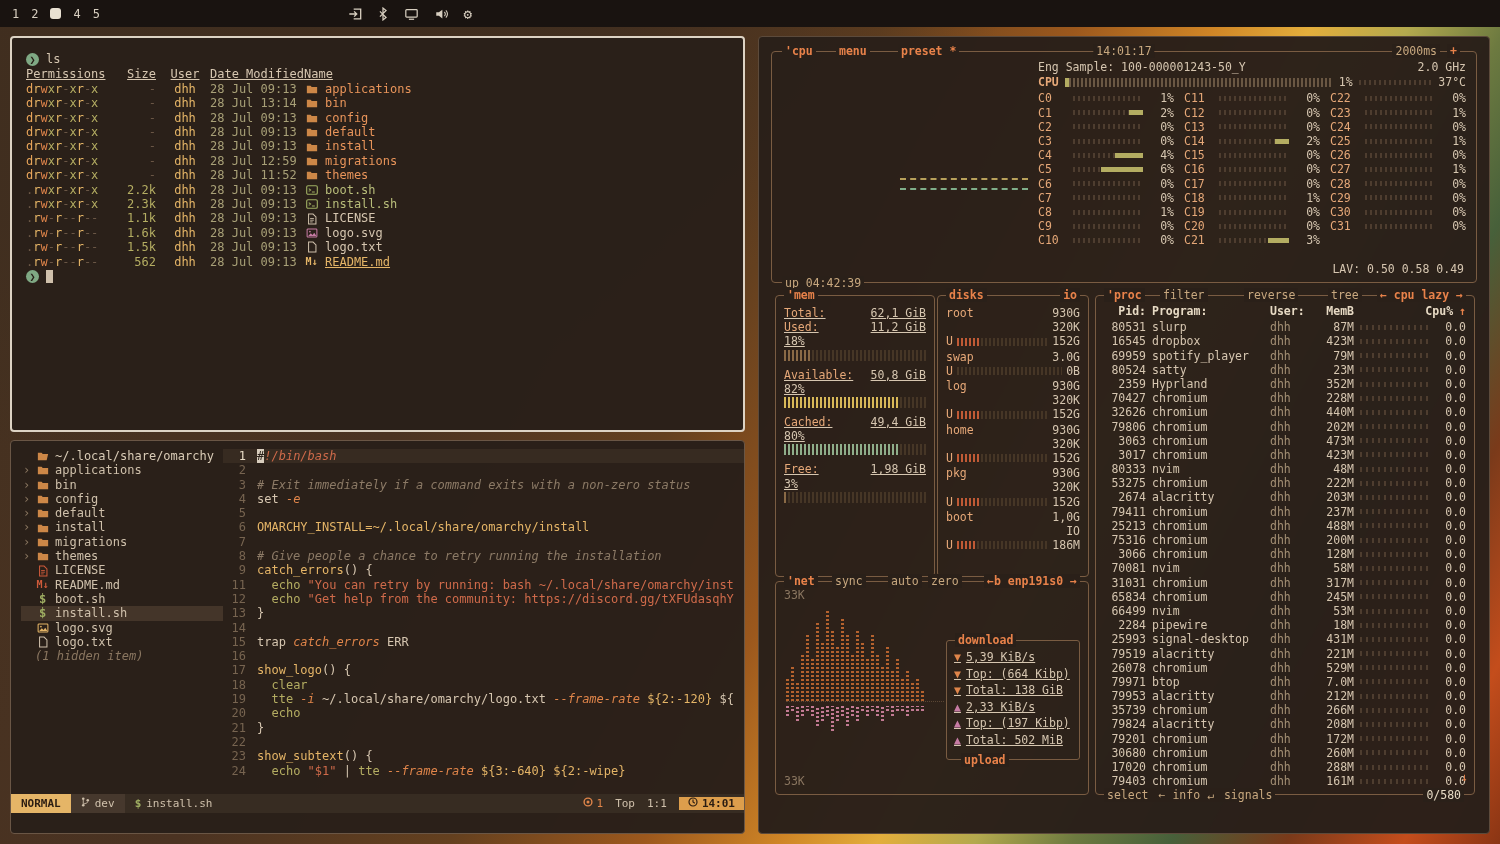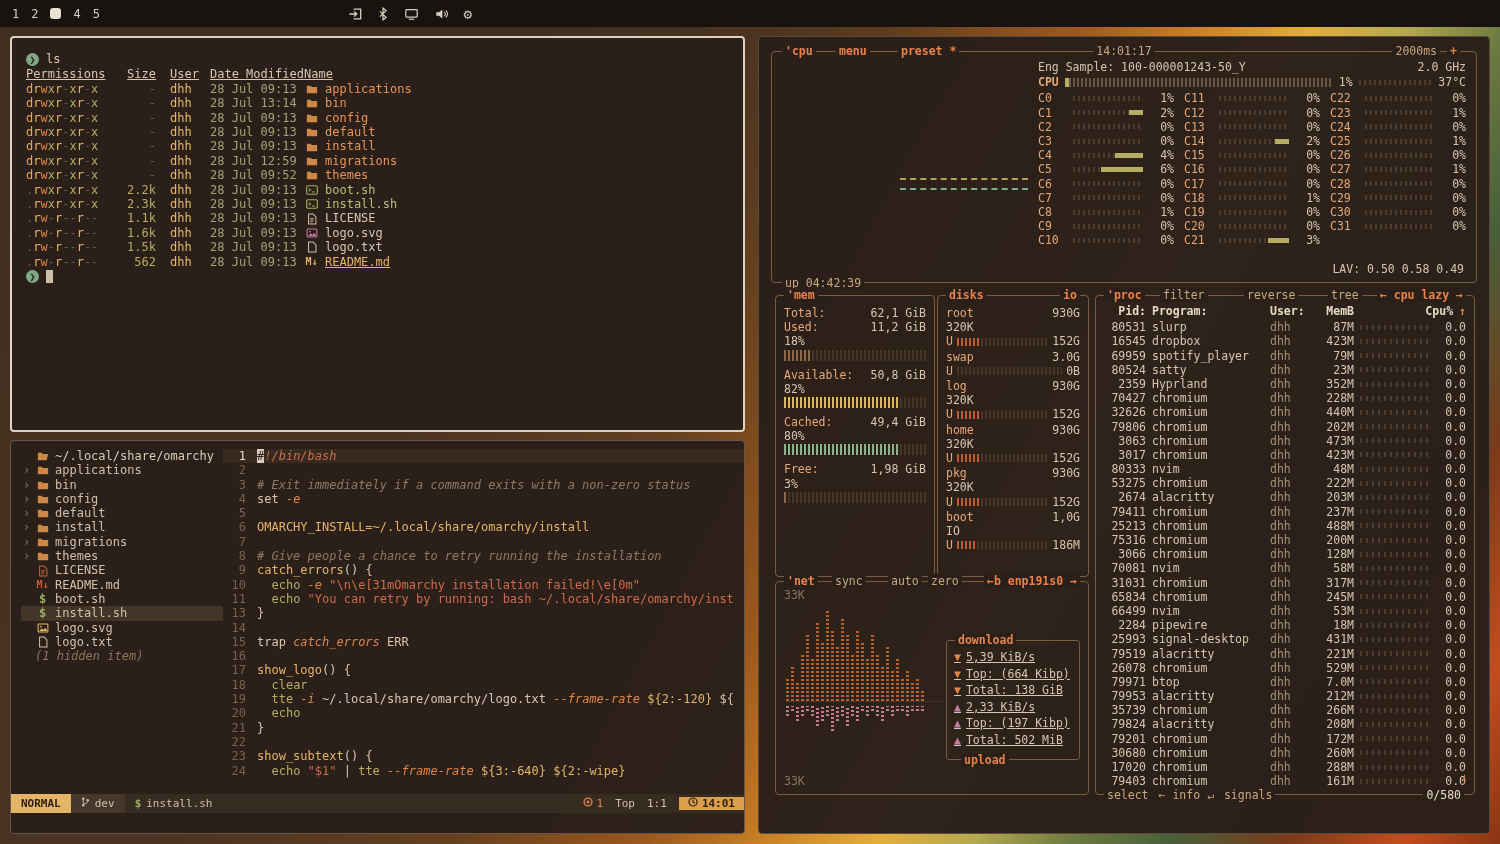--- a/index.html
+++ b/index.html
@@ -27,21 +27,21 @@
   .win-nvim { left:10px;  top:440px; width:735px; height:394px; border:1px solid #6a5645; }
   .win-btop { left:758px; top:36px;  width:732px; height:798px; border:1px solid #5c4a3b; }
   
   .term { padding:14px 14px; font-size:12px; line-height:14.4px; white-space:nowrap; }
   .promptline { display:flex; align-items:center; gap:7px; }
   .pbadge { width:13px; height:13px; border-radius:50%; background:#7fa984; color:#241b14; font-size:10px; line-height:13px; text-align:center; font-weight:bold; flex:0 0 13px; }
   .cursorblock { display:inline-block; width:7px; height:13px; background:#cfc0ab; }
   .ls-head,.ls-row { display:flex; align-items:center; }
   .ls-head { margin-top:1px; }
   .ls-head span { text-decoration:underline; color:#d6c6b0; }
-  .lc0 { width:86px; } .lc1 { width:44px; text-align:right; } .lc2 { width:44px; padding-left:14px; } .lc3 { width:104px; padding-left:10px; } .lc4 { flex:1; display:flex; align-items:center; gap:6px; }
+  .lc0 { width:86px; } .lc1 { width:44px; text-align:right; } .lc2 { width:44px; padding-left:14px;text-align:center; } .lc3 { width:104px; padding-left:10px; } .lc4 { flex:1; display:flex; align-items:center; gap:6px; }
   .ls-head .lc1 { text-align:right; } .ls-head .lc2,.ls-head .lc3 { text-decoration:underline; }
   .pc-d{color:#e8a55a;} .pc-r{color:#e5b567;} .pc-w{color:#e0854a;} .pc-x{color:#b4ad62;} .pc-m{color:#6a5645;}
   .lc1 { color:#b4ad62; } .lc1.dim { color:#6a5645; }
   .lc2 { color:#e5b567; } .lc3 { color:#a8a077; }
   .ficon { width:15px; display:inline-flex; justify-content:center; align-items:center; flex:0 0 15px; }
   .ficon svg { width:12px; height:12px; }
   .i-dir{color:#cd8747;} .i-sh{color:#9fae62;} .i-file{color:#cfc0ab;} .i-img{color:#c77ba4;} .i-md{color:#e5b567;} .i-red{color:#cf5a3a;} .i-ylw{color:#e5b567;}
   .name-dir .fname{color:#e8945a;} .name-shell .fname{color:#b8bd7a;} .name-file .fname,.name-text .fname,.name-image .fname{color:#d6c6b0;}
   .name-markdown .fname{color:#e5b567; text-decoration:underline;}
   .mdglyph{font-weight:bold; font-size:10px;}
@@ -92,30 +92,30 @@
   .bigmeter span { position:absolute; left:0; top:0; bottom:0; background:#b4ad62; }
   .dotfill { flex:1; height:5px; background:repeating-linear-gradient(90deg,#4e3d2f 0 2px,transparent 2px 5px); }
   .cores { display:grid; grid-template-columns:repeat(3,1fr); grid-template-rows:repeat(11,14.2px); grid-auto-flow:column; column-gap:10px; margin-top:2px; }
   .core { display:flex; align-items:center; gap:5px; }
   .cn { color:#e6a878; width:30px; flex:0 0 30px; }
   .cm { flex:1; height:5px; background:repeating-linear-gradient(90deg,#4e3d2f 0 2px,transparent 2px 5px); display:flex; justify-content:flex-end; }
   .cmf { height:5px; background:#b4ad62; display:block; }
   .cp { width:26px; text-align:right; color:#d6c6b0; }
   .lav { position:absolute; right:12px; bottom:6px; color:#d6c6b0; }
   .mem-box { left:16px; top:258px; width:160px; height:282px; }
-  .mem-inner { padding:10px 8px 0 8px; }
+  .mem-inner { padding:10px 8px 0 8px;text-decoration:underline; }
   .mrow { display:flex; } .mlab { color:#e6a878; } .mv { margin-left:auto; color:#d6c6b0; }
   .mpct { color:#d6c6b0; }
   .meter { height:11px; margin:1px 0 7px 0; background:repeating-linear-gradient(90deg,#463626 0 2px,transparent 2px 4px); position:relative; }
   .meter span { position:absolute; left:0; top:0; bottom:0; }
   .meter.dim span { background:repeating-linear-gradient(90deg,#8a6a46 0 2px,rgba(0,0,0,0) 2px 4px); }
   .meter.yellow span { background:repeating-linear-gradient(90deg,#d8b858 0 2px,rgba(0,0,0,0) 2px 4px); }
   .meter.teal span { background:repeating-linear-gradient(90deg,#8fae8a 0 2px,rgba(0,0,0,0) 2px 4px); }
   .disks-box { left:178px; top:258px; width:152px; height:282px; }
-  .disks-inner { padding:10px 8px 0 8px; }
+  .disks-inner { padding:10px 8px 0 8px;text-align:right; }
   .drow { display:flex; } .dn { color:#e6a878; } .dv { margin-left:auto; color:#d6c6b0; }
   .dio { color:#d6c6b0; }
   .dbar { display:flex; align-items:center; gap:4px; margin-bottom:1px; }
   .du { color:#e6a878; }
   .dmeter { flex:1; height:8px; background:repeating-linear-gradient(90deg,#463626 0 2px,transparent 2px 4px); position:relative; }
   .dmeter span { position:absolute; left:0; top:0; bottom:0; background:repeating-linear-gradient(90deg,#c05a35 0 2px,rgba(0,0,0,0) 2px 4px); }
   .dv2 { color:#d6c6b0; }
   .net-box { left:16px; top:544px; width:314px; height:214px; }
   .net-scale { position:absolute; left:8px; color:#8a7660; }
   .net-scale.top { top:6px; } .net-scale.bottom { bottom:6px; }
@@ -279,21 +279,21 @@
                 <path d="M1 3.1h4.3l1.4 1.6H13v7.3H1z" fill="currentColor"></path>
               </svg>
             </span>
             <span class="fname">migrations</span>
           </span>
         </div>
         <div class="ls-row">
           <span class="lc0"><span class="pc-d">d</span><span class="pc-r">r</span><span class="pc-w">w</span><span class="pc-x">x</span><span class="pc-r">r</span><span class="pc-m">-</span><span class="pc-x">x</span><span class="pc-r">r</span><span class="pc-m">-</span><span class="pc-x">x</span></span>
           <span class="lc1 dim">-</span>
           <span class="lc2">dhh</span>
-          <span class="lc3">28 Jul 09:52</span>
+          <span class="lc3">28 Jul 11:52</span>
           <span class="lc4 name-dir">
             <span class="ficon i-dir">
               <svg viewBox="0 0 14 14">
                 <path d="M1 3.1h4.3l1.4 1.6H13v7.3H1z" fill="currentColor"></path>
               </svg>
             </span>
             <span class="fname">themes</span>
           </span>
         </div>
         <div class="ls-row">
@@ -526,22 +526,22 @@
       <div id="codelines">
           <div class="cl cursorline"><span class="lnum">1</span><span class="ltext"><span class="s-cursor">#</span><span class="s-sheb">!/bin/bash</span></span></div>
           <div class="cl"><span class="lnum">2</span><span class="ltext"> </span></div>
           <div class="cl"><span class="lnum">3</span><span class="ltext"><span class="s-com"># Exit immediately if a command exits with a non-zero status</span></span></div>
           <div class="cl"><span class="lnum">4</span><span class="ltext"><span class="s-pln">set </span><span class="s-flag">-e</span></span></div>
           <div class="cl"><span class="lnum">5</span><span class="ltext"> </span></div>
           <div class="cl"><span class="lnum">6</span><span class="ltext"><span class="s-var">OMARCHY_INSTALL=~/.local/share/omarchy/install</span></span></div>
           <div class="cl"><span class="lnum">7</span><span class="ltext"> </span></div>
           <div class="cl"><span class="lnum">8</span><span class="ltext"><span class="s-com"># Give people a chance to retry running the installation</span></span></div>
           <div class="cl"><span class="lnum">9</span><span class="ltext"><span class="s-fn">catch_errors</span><span class="s-pln">() {</span></span></div>
-          <div class="cl"><span class="lnum">10</span><span class="ltext"><span class="s-pln">  </span><span class="s-cmd">echo</span><span class="s-flag"> -e</span><span class="s-str"> "\n\e[31mOmarchy installation failed!\e[0m"</span></span></div>
           <div class="cl"><span class="lnum">11</span><span class="ltext"><span class="s-pln">  </span><span class="s-cmd">echo</span><span class="s-str"> "You can retry by running: bash ~/.local/share/omarchy/inst</span></span></div>
+          <div class="cl"><span class="lnum">12</span><span class="ltext"><span class="s-pln">  </span><span class="s-cmd">echo</span><span class="s-str"> "Get help from the community: https://discord.gg/tXFUdasqhY</span></span></div>
           <div class="cl"><span class="lnum">13</span><span class="ltext"><span class="s-pln">}</span></span></div>
           <div class="cl"><span class="lnum">14</span><span class="ltext"> </span></div>
           <div class="cl"><span class="lnum">15</span><span class="ltext"><span class="s-pln">trap </span><span class="s-flag">catch_errors</span><span class="s-pln"> ERR</span></span></div>
           <div class="cl"><span class="lnum">16</span><span class="ltext"> </span></div>
           <div class="cl"><span class="lnum">17</span><span class="ltext"><span class="s-fn">show_logo</span><span class="s-pln">() {</span></span></div>
           <div class="cl"><span class="lnum">18</span><span class="ltext"><span class="s-pln">  </span><span class="s-cmd">clear</span></span></div>
           <div class="cl"><span class="lnum">19</span><span class="ltext"><span class="s-pln">  </span><span class="s-cmd">tte</span><span class="s-flag"> -i</span><span class="s-pln"> ~/.local/share/omarchy/logo.txt </span><span class="s-flag">--frame-rate</span><span class="s-var"> ${2:-120}</span><span class="s-pln"> ${</span></span></div>
           <div class="cl"><span class="lnum">20</span><span class="ltext"><span class="s-pln">  </span><span class="s-cmd">echo</span></span></div>
           <div class="cl"><span class="lnum">21</span><span class="ltext"><span class="s-pln">}</span></span></div>
           <div class="cl"><span class="lnum">22</span><span class="ltext"> </span></div>

